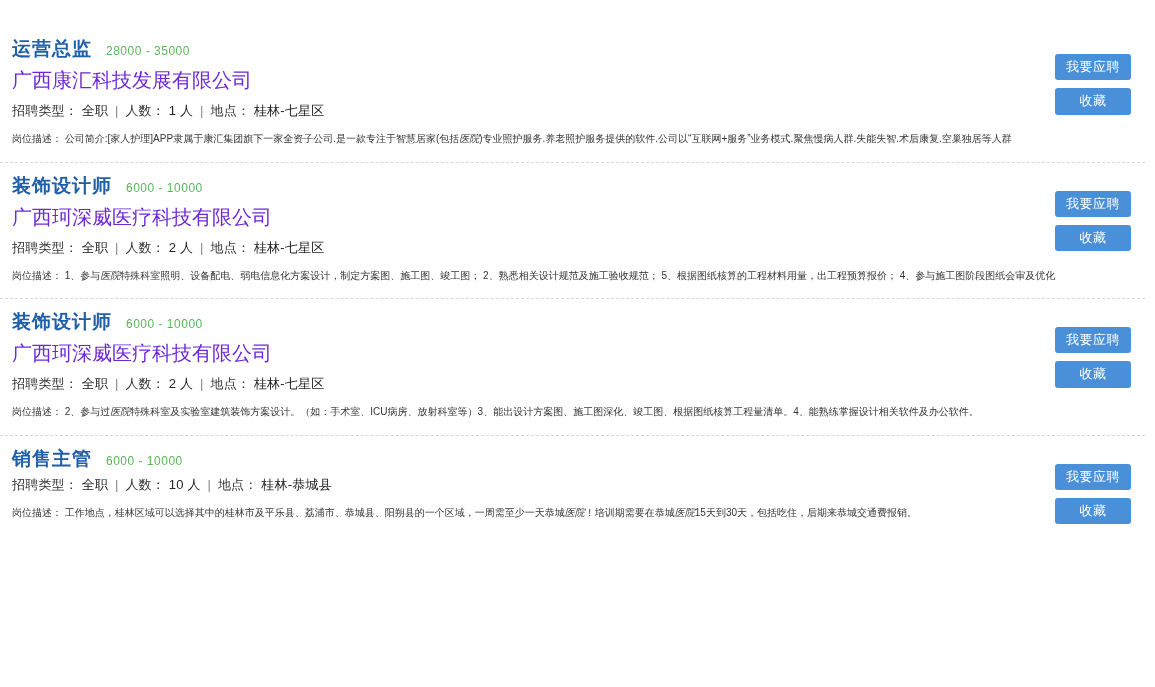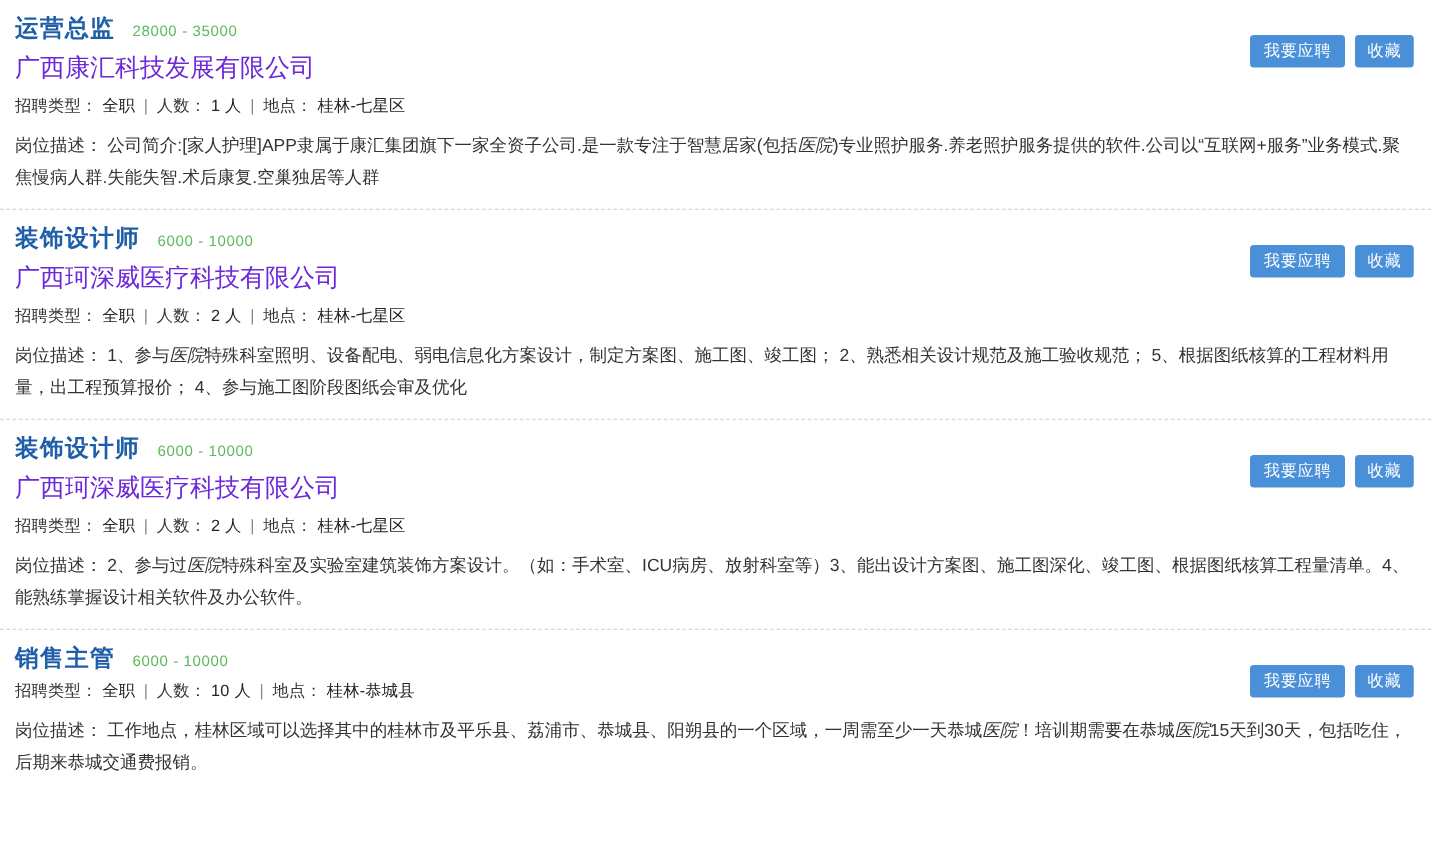--- a/index.html
+++ b/index.html
@@ -10,20 +10,21 @@
   body {
     width: 1155px;
     height: 687px;
     font-family: "Liberation Sans", sans-serif;
     font-size: 14px;
     color: #333333;
     overflow: hidden;
   }
   .job-list {
     width: 1145px;
+    margin-top: 26px;
   }
   .job-item {
     position: relative;
     padding: 10px 16px 14px 12px;
     border-bottom: 1px dashed #d8d8d8;
   }
   .job-item:last-child {
     border-bottom: none;
   }
   .title-row {
@@ -59,37 +60,38 @@
     color: #333333;
   }
   .meta-sep {
     color: #888888;
     padding: 0 3px;
   }
   .meta-strong {
     color: #222222;
   }
   .desc-row {
-    font-size: 14px;
+    font-size: 10px;
     color: #333333;
     line-height: 1.75;
     max-width: 1125px;
   }
   .desc-label {
     color: #333333;
   }
   .em {
     font-style: italic;
   }
   .actions {
     position: absolute;
     right: 14px;
     top: 28px;
     display: flex;
     gap: 8px;
+    flex-direction: column;
   }
   .btn {
     display: inline-block;
     border: none;
     border-radius: 3px;
     background: #4a90d9;
     color: #ffffff;
     font-size: 13px;
     font-family: "Liberation Sans", sans-serif;
     padding: 6px 11px;

